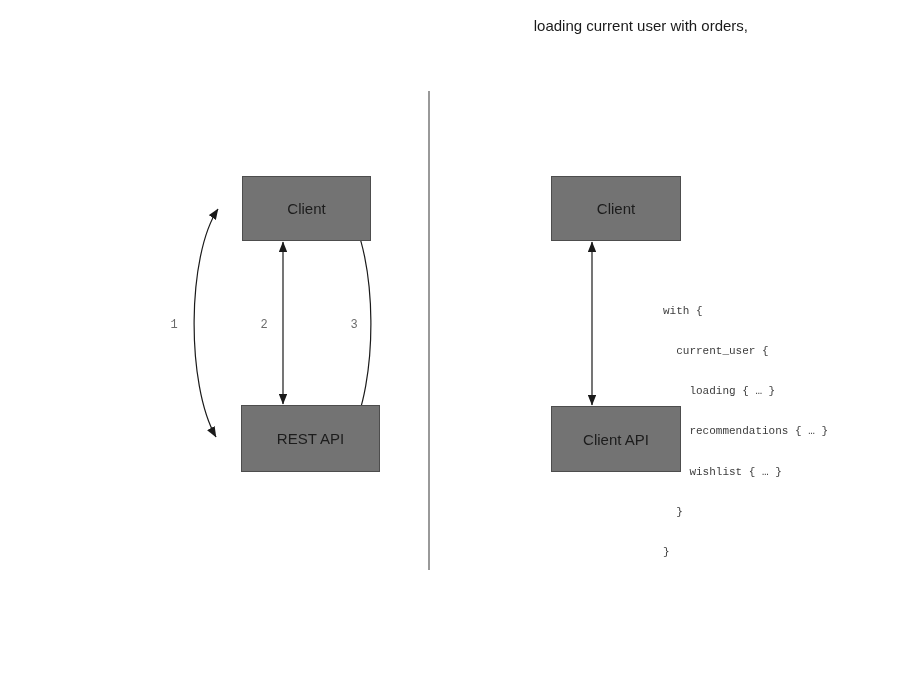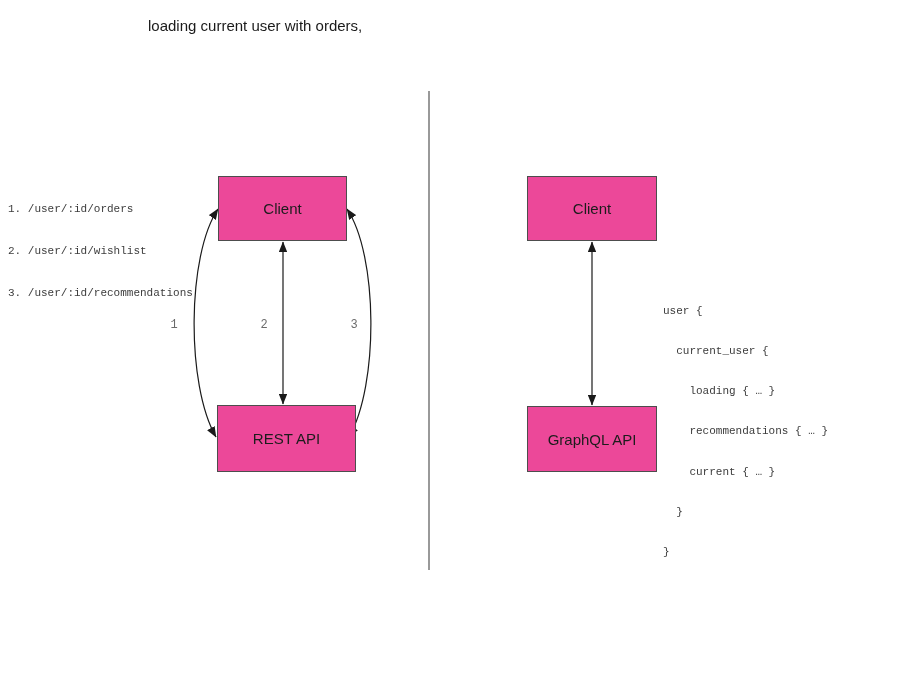--- a/index.html
+++ b/index.html
@@ -20,35 +20,36 @@
     left: 0;
     top: 0;
     width: 917px;
     height: 689px;
   }
   .title {
     position: absolute;
     top: 15px;
     left: 148px;
     width: 600px;
-    text-align: left;
+    text-align: right;
     font-size: 15px;
     line-height: 21px;
     color: #1a1a1a;
   }
   .node-box {
     position: absolute;
     box-sizing: border-box;
-    background: #ec4899;
+    background: #737373;
     border: 1px solid #4d4d4d;
     display: flex;
     align-items: center;
     justify-content: center;
     font-size: 15px;
     color: #1c1c1c;
+    margin-left: 24px;
   }
   #client-left  { left: 218px; top: 176px; width: 129px; height: 65px; }
   #rest-api     { left: 217px; top: 405px; width: 139px; height: 67px; }
   #client-right { left: 527px; top: 176px; width: 130px; height: 65px; }
   #graphql-api  { left: 527px; top: 406px; width: 130px; height: 66px; }
   .code {
     position: absolute;
     font-family: "Liberation Mono", "DejaVu Sans Mono", monospace;
     font-size: 11px;
     color: #3c3c3c;
@@ -82,47 +83,42 @@
     <path d="M218,209 C187,255 186,385 216,437" fill="none" stroke="#1a1a1a" stroke-width="1.2" marker-start="url(#ah)" marker-end="url(#ah)"></path>
     <line x1="283" y1="242" x2="283" y2="404" stroke="#1a1a1a" stroke-width="1.2" marker-start="url(#ah)" marker-end="url(#ah)"></line>
     <path d="M347,209 C378,255 379,385 349,437" fill="none" stroke="#1a1a1a" stroke-width="1.2" marker-start="url(#ah)" marker-end="url(#ah)"></path>
     <line x1="592" y1="242" x2="592" y2="405" stroke="#1a1a1a" stroke-width="1.2" marker-start="url(#ah)" marker-end="url(#ah)"></line>
   </svg>
 
   <div class="title">
     <div>loading current user with orders,</div>
   </div>
 
-  <div id="endpoint-list" class="code">
-    <div>1. /user/:id/orders</div>
-    <div>2. /user/:id/wishlist</div>
-    <div>3. /user/:id/recommendations</div>
-  </div>
 
   <div id="client-left" class="node-box">
     <span>Client</span>
   </div>
   <div id="rest-api" class="node-box">
     <span>REST API</span>
   </div>
 
   <div id="arrow-label-1" class="arrow-label">1</div>
   <div id="arrow-label-2" class="arrow-label">2</div>
   <div id="arrow-label-3" class="arrow-label">3</div>
 
   <div id="client-right" class="node-box">
     <span>Client</span>
   </div>
   <div id="graphql-api" class="node-box">
-    <span>GraphQL API</span>
+    <span>Client API</span>
   </div>
 
   <div id="graphql-query" class="code">
-    <div>user {</div>
+    <div>with {</div>
     <div>  current_user {</div>
     <div>    loading { … }</div>
     <div>    recommendations { … }</div>
-    <div>    current { … }</div>
+    <div>    wishlist { … }</div>
     <div>  }</div>
     <div>}</div>
   </div>
 
 </div>
 
 </body></html>

